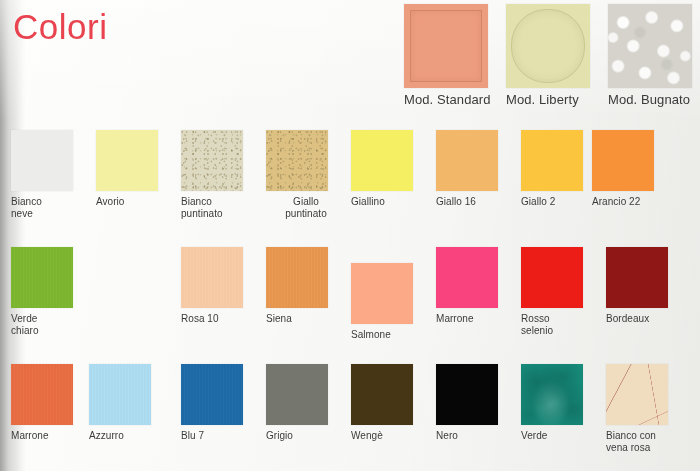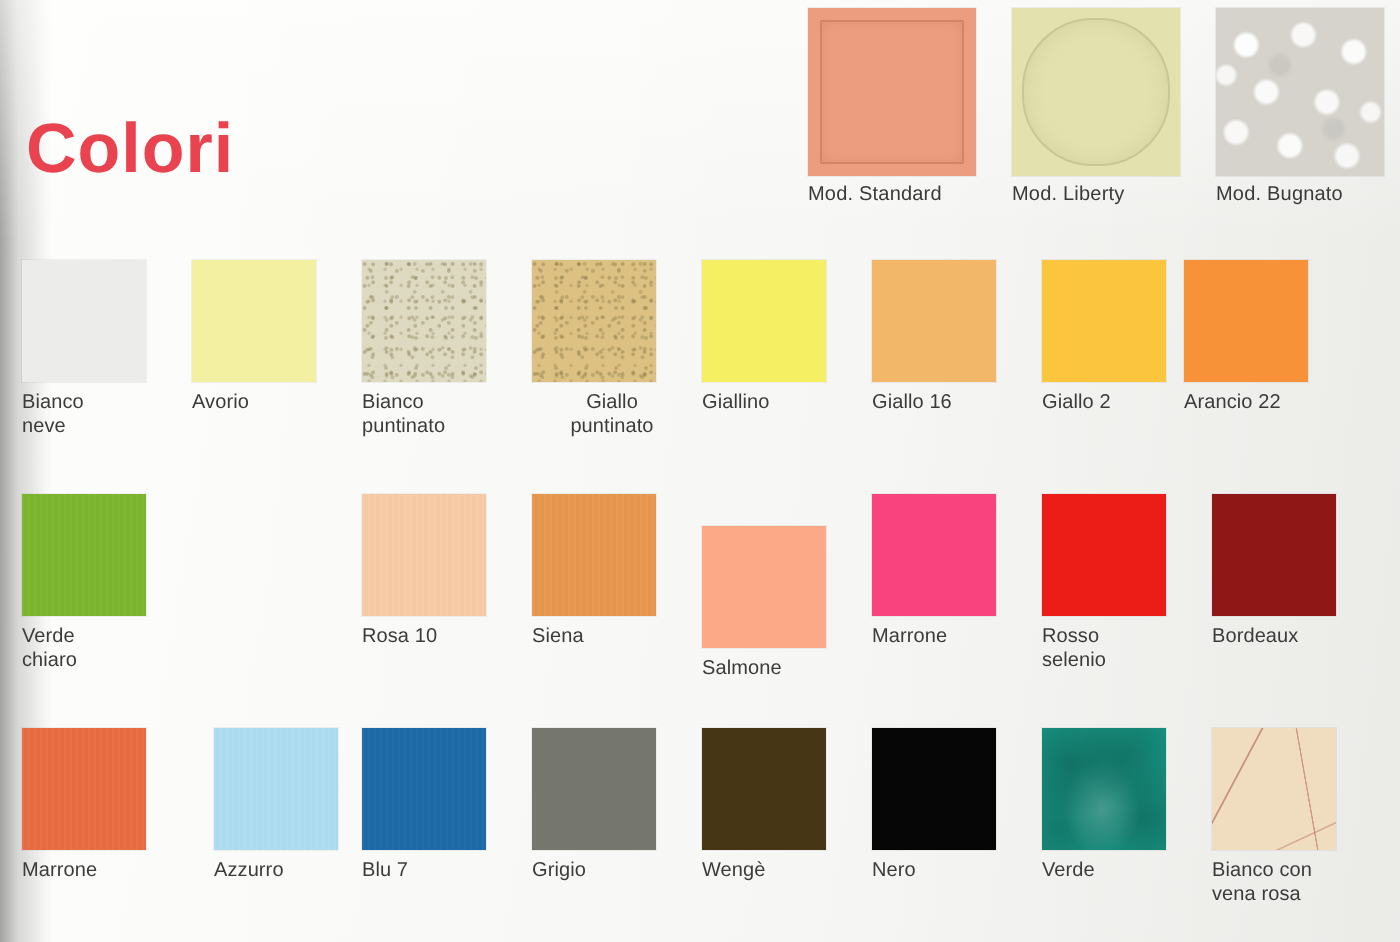--- a/index.html
+++ b/index.html
@@ -38,41 +38,40 @@
     background: linear-gradient(180deg, rgba(255,255,255,0.55) 0%, rgba(255,255,255,0.0) 100%);
     pointer-events: none;
   }
 
   
   #title {
     position: absolute;
     left: 13px;
     top: 8px;
     font-size: 35px;
-    font-weight: 700;
+    font-weight: 400;
     letter-spacing: 0.5px;
     color: #e8434e;
     line-height: 1.1;
-    margin-top: 48px;
   }
 
   
   .model-group {
     position: absolute;
     top: 4px;
   }
   .model-swatch {
     width: 84px;
     height: 84px;
     position: relative;
     box-shadow: 0 0 0 0.5px rgba(0,0,0,0.06);
   }
   .model-label {
     margin-top: 4px;
-    font-size: 10px;
+    font-size: 13px;
     color: #3a3a3a;
     white-space: nowrap;
     letter-spacing: 0.1px;
   }
 
   
   .mod-standard {
     background: #ed9d7f;
     background-image:
       linear-gradient(125deg, rgba(255,255,255,0.10), rgba(0,0,0,0.05));
@@ -270,21 +269,21 @@
         <div class="sw-label">Rosso<br>selenio</div>
       </div>
       <div class="cell" style="left: 606px; top: 247px;">
         <div class="swatch" style="background: rgb(143, 23, 21);"></div>
         <div class="sw-label">Bordeaux</div>
       </div>
       <div class="cell" style="left: 11px; top: 364px;">
         <div class="swatch tex-grain" style="background: rgb(233, 108, 66);"></div>
         <div class="sw-label">Marrone</div>
       </div>
-      <div class="cell" style="left: 107px; top: 364px;">
+      <div class="cell" style="left: 89px; top: 364px;">
         <div class="swatch tex-grain" style="background: rgb(173, 220, 242);"></div>
         <div class="sw-label">Azzurro</div>
       </div>
       <div class="cell" style="left: 181px; top: 364px;">
         <div class="swatch tex-grain" style="background: rgb(28, 106, 168);"></div>
         <div class="sw-label">Blu 7</div>
       </div>
       <div class="cell" style="left: 266px; top: 364px;">
         <div class="swatch" style="background: rgb(117, 119, 111);"></div>
         <div class="sw-label">Grigio</div>

